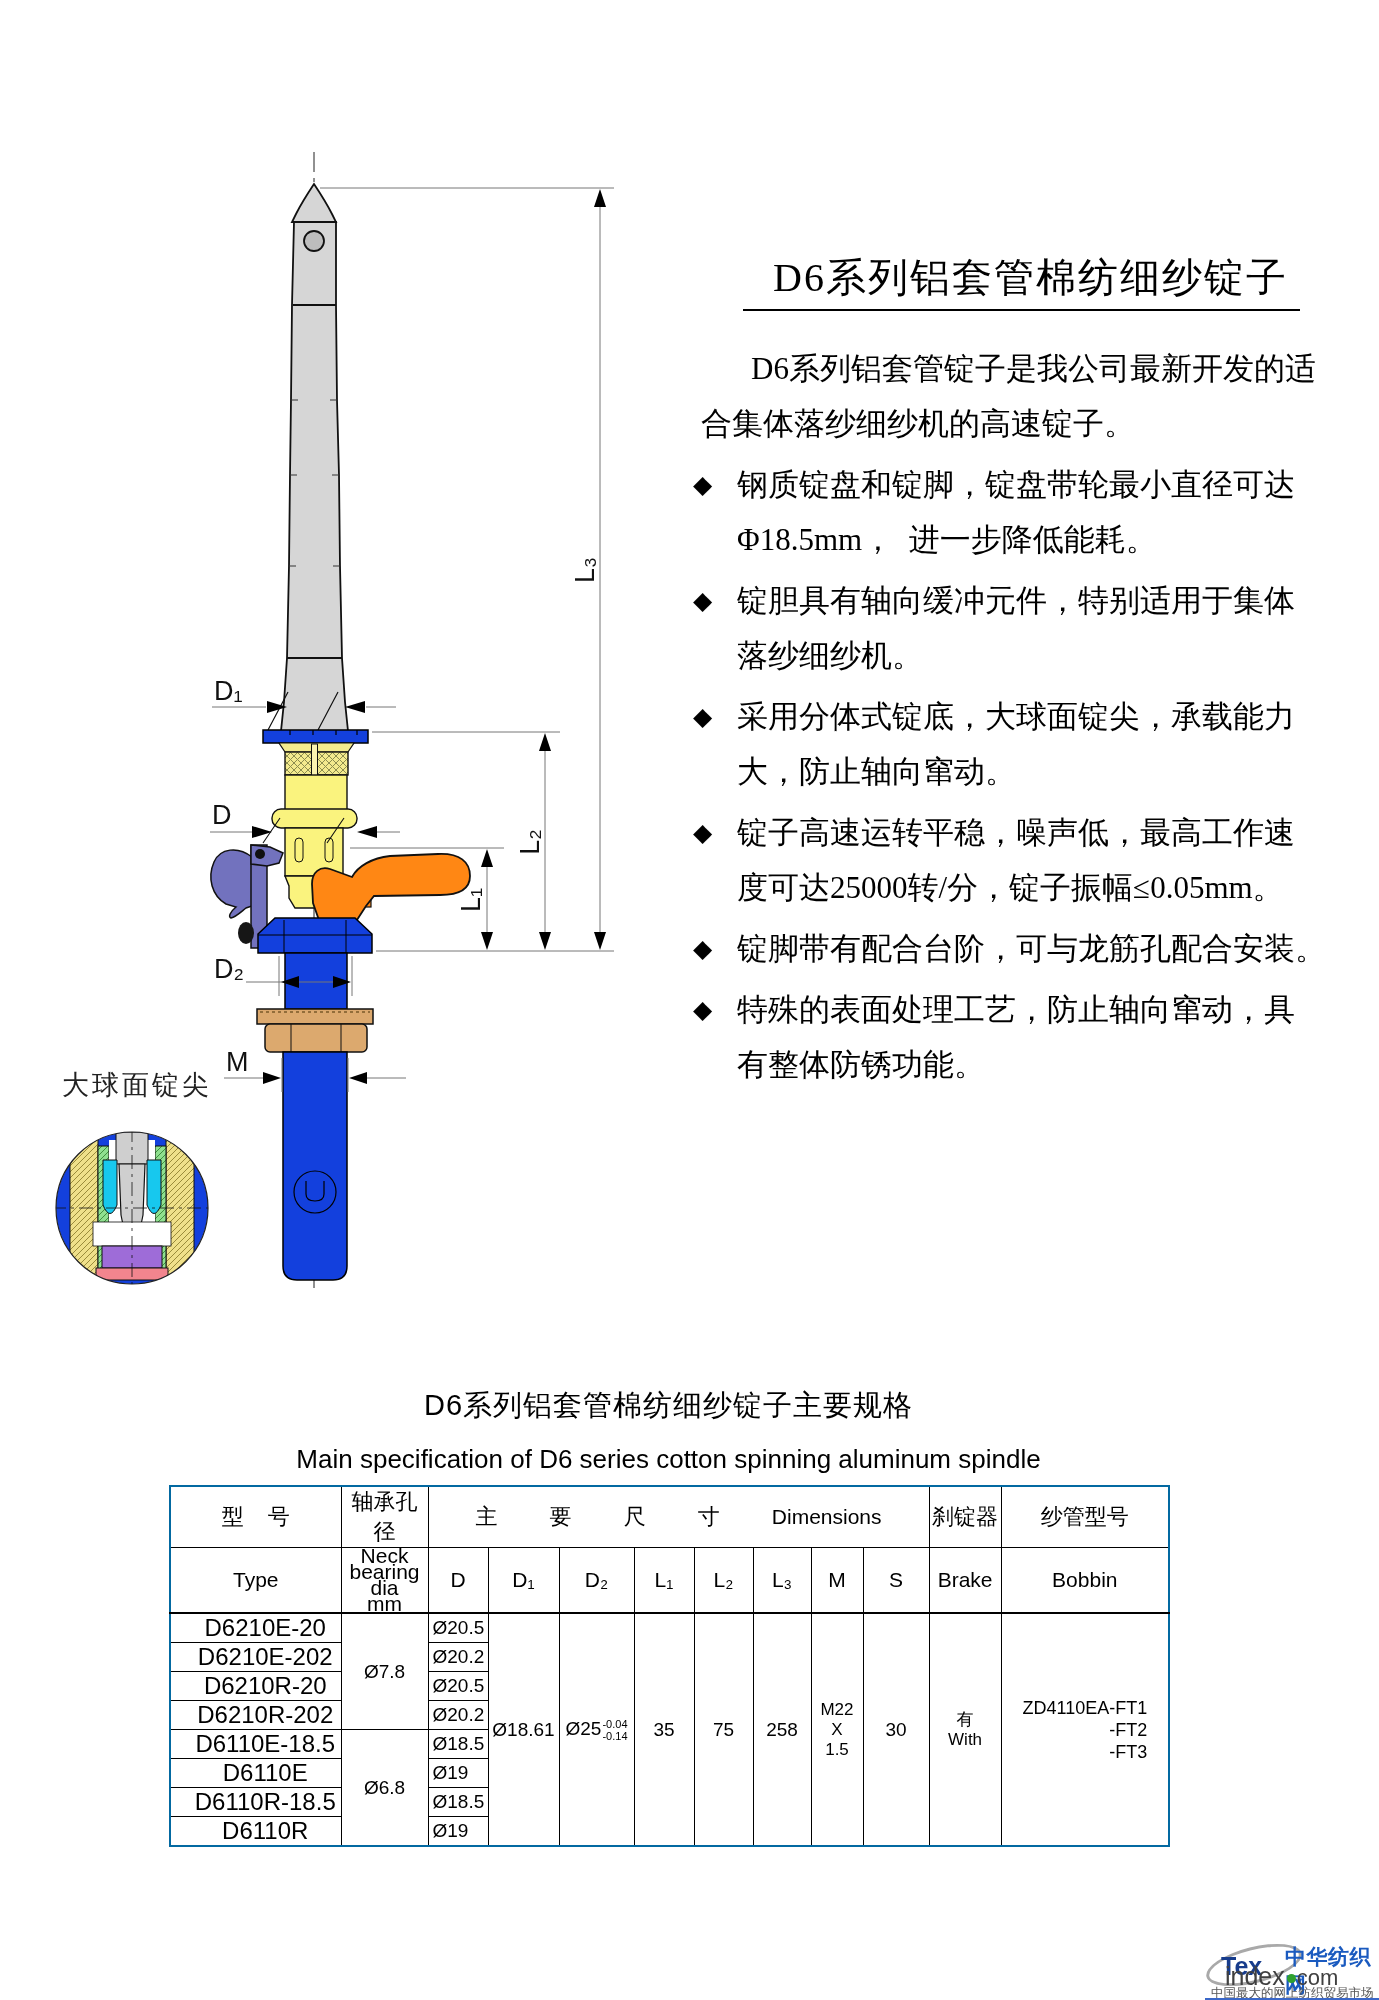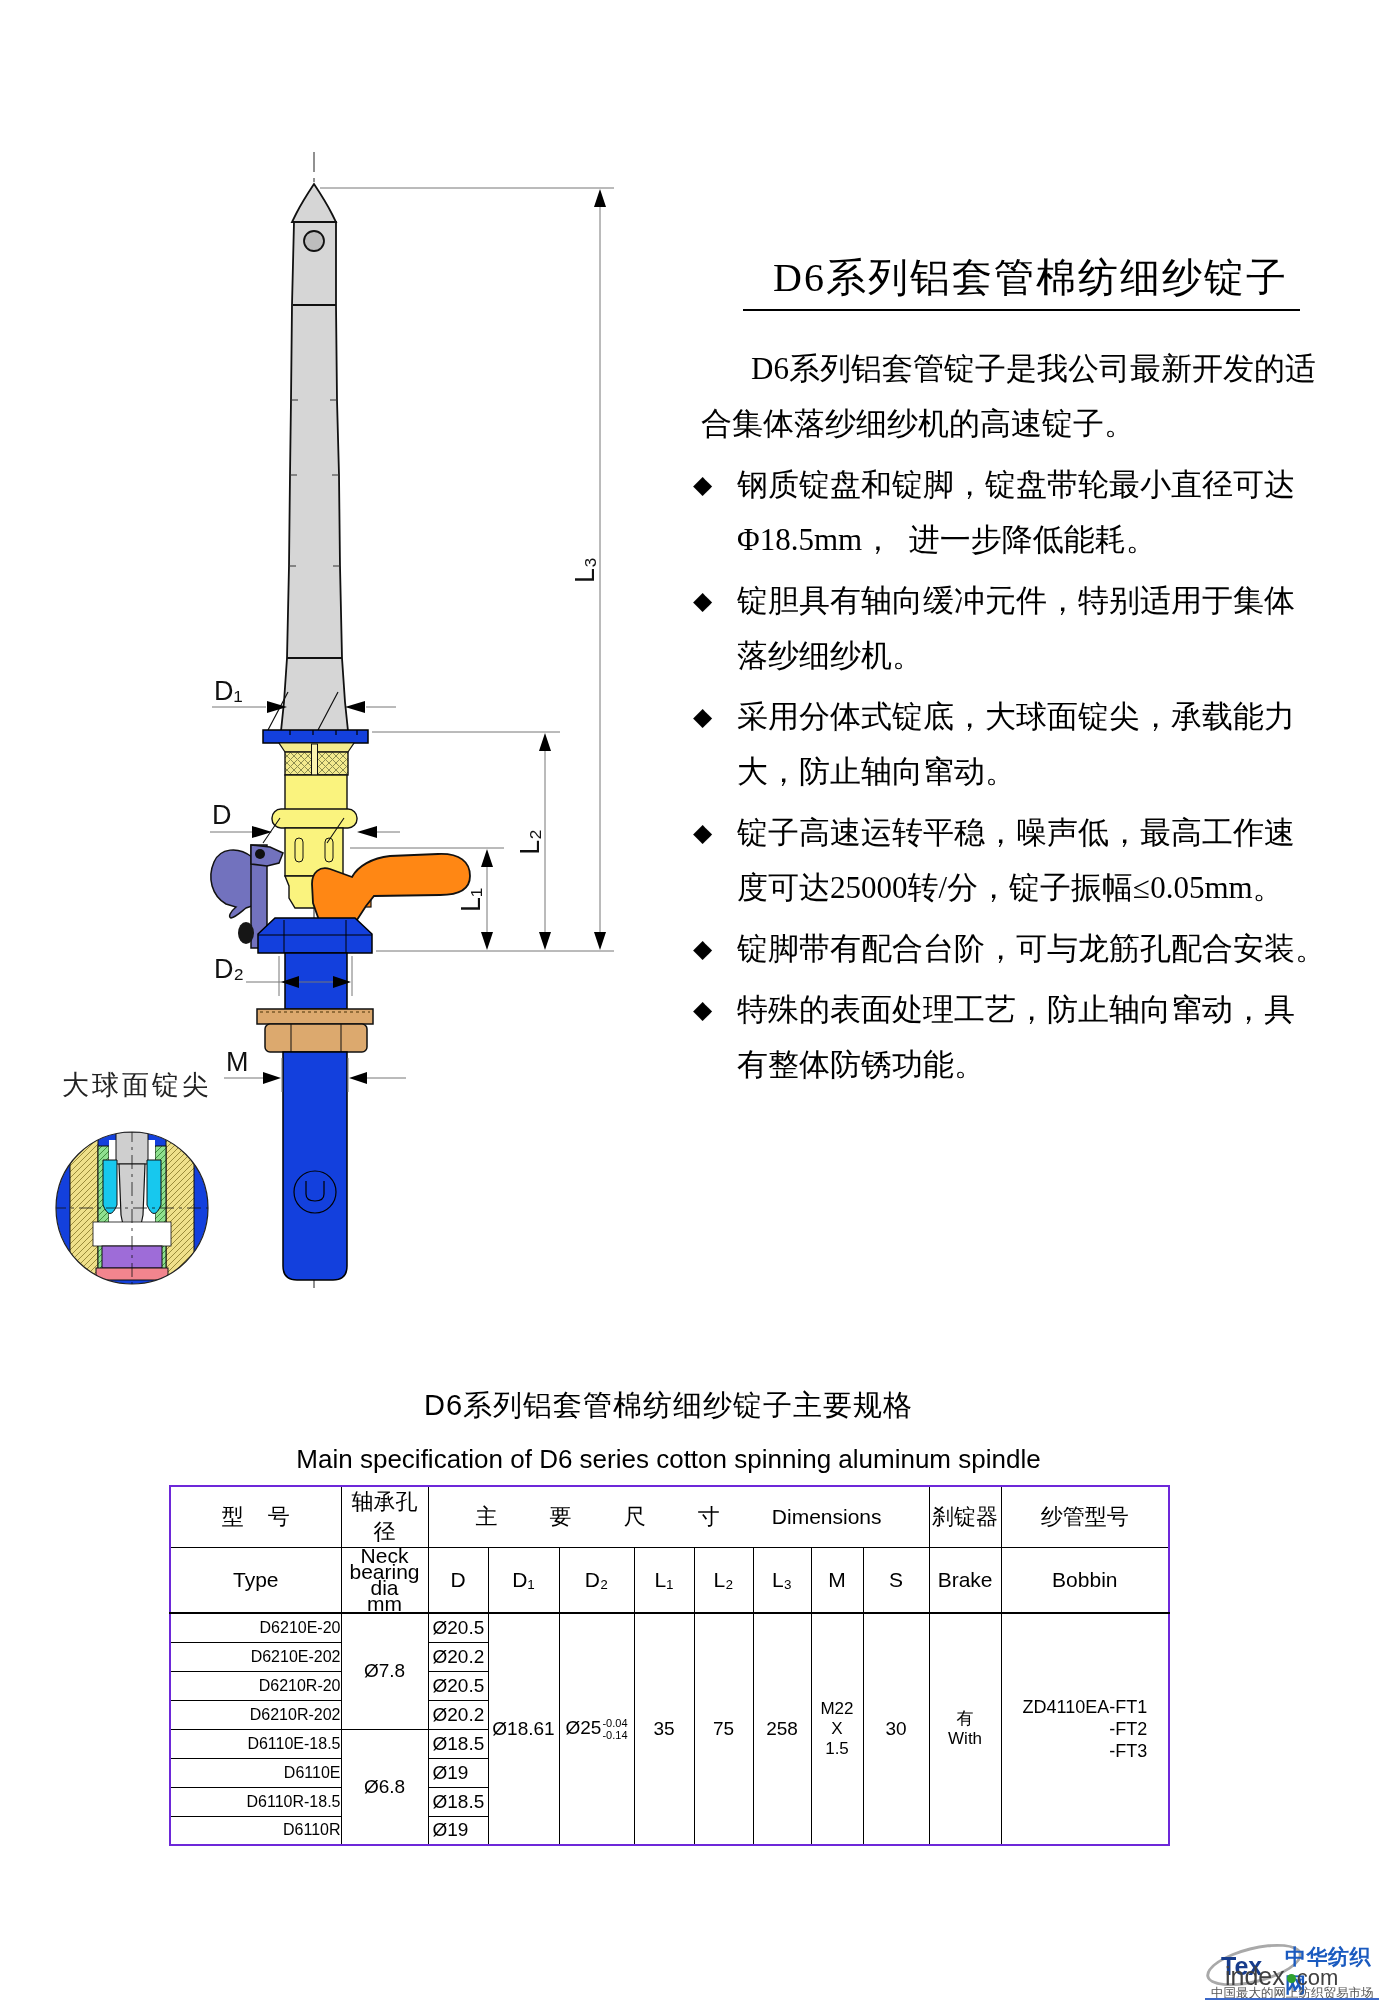--- a/index.html
+++ b/index.html
@@ -21,30 +21,30 @@
   .bullet .btext{flex:1;font-size:31px;line-height:55px;white-space:pre-wrap;}
 
   
   .spec-head{position:absolute;left:169px;top:1386px;width:999px;text-align:center;color:#000;}
   .spec-title-zh{font-family:"Liberation Sans",sans-serif;font-size:29px;letter-spacing:1px;}
   .spec-title-en{font-family:"Liberation Sans",sans-serif;font-size:26px;margin-top:18px;}
   table.spec-table{position:absolute;left:169px;top:1485px;width:999px;
                    border-collapse:collapse;table-layout:fixed;
                    font-family:"Liberation Sans",sans-serif;color:#000;}
   .spec-table th,.spec-table td{border:1px solid #000;padding:0;overflow:hidden;}
-  .spec-table{border:2px solid #6d28d9;}
+  .spec-table{border:2px solid #0369a1;}
   .spec-table tr.h1 th{height:38px;font-weight:normal;font-size:22px;}
   .spec-table tr.h2 th{height:62px;font-weight:normal;font-size:21px;border-bottom:2px solid #000;}
   .spec-table th.sp{word-spacing:18px;}
   .spec-table th.dims .dims-zh{word-spacing:46px;font-size:22px;}
   .spec-table th.dims .dims-en{font-size:21px;margin-left:52px;}
   .spec-table th.small{font-size:14px;line-height:16px;white-space:pre-line;}
   .spec-table tr.d{height:29px;}
   .spec-table td{font-size:19px;text-align:center;vertical-align:middle;}
-  .spec-table td.type{text-align:right;padding-left:19px;font-size:16px;}
+  .spec-table td.type{text-align:center;padding-left:19px;font-size:24px;}
   .spec-table td.dv{text-align:left;padding-left:4px;}
   .spec-table td.pre{white-space:pre-line;font-size:17px;line-height:20px;}
   .spec-table td .tol{display:inline-flex;flex-direction:column;font-size:11px;line-height:12px;
                       vertical-align:middle;text-align:left;margin-left:1px;}
   .spec-table td.bobbin{font-size:18px;}
   .spec-table td.bobbin .ra{display:inline-block;text-align:right;white-space:pre-line;line-height:22px;}
 
   
   .logo{position:absolute;left:1205px;top:1938px;width:174px;height:62px;font-family:"Liberation Sans",sans-serif;}
   .logo .swoosh{position:absolute;left:0px;top:9px;width:92px;height:30px;border:3px solid #A9A9A9;

